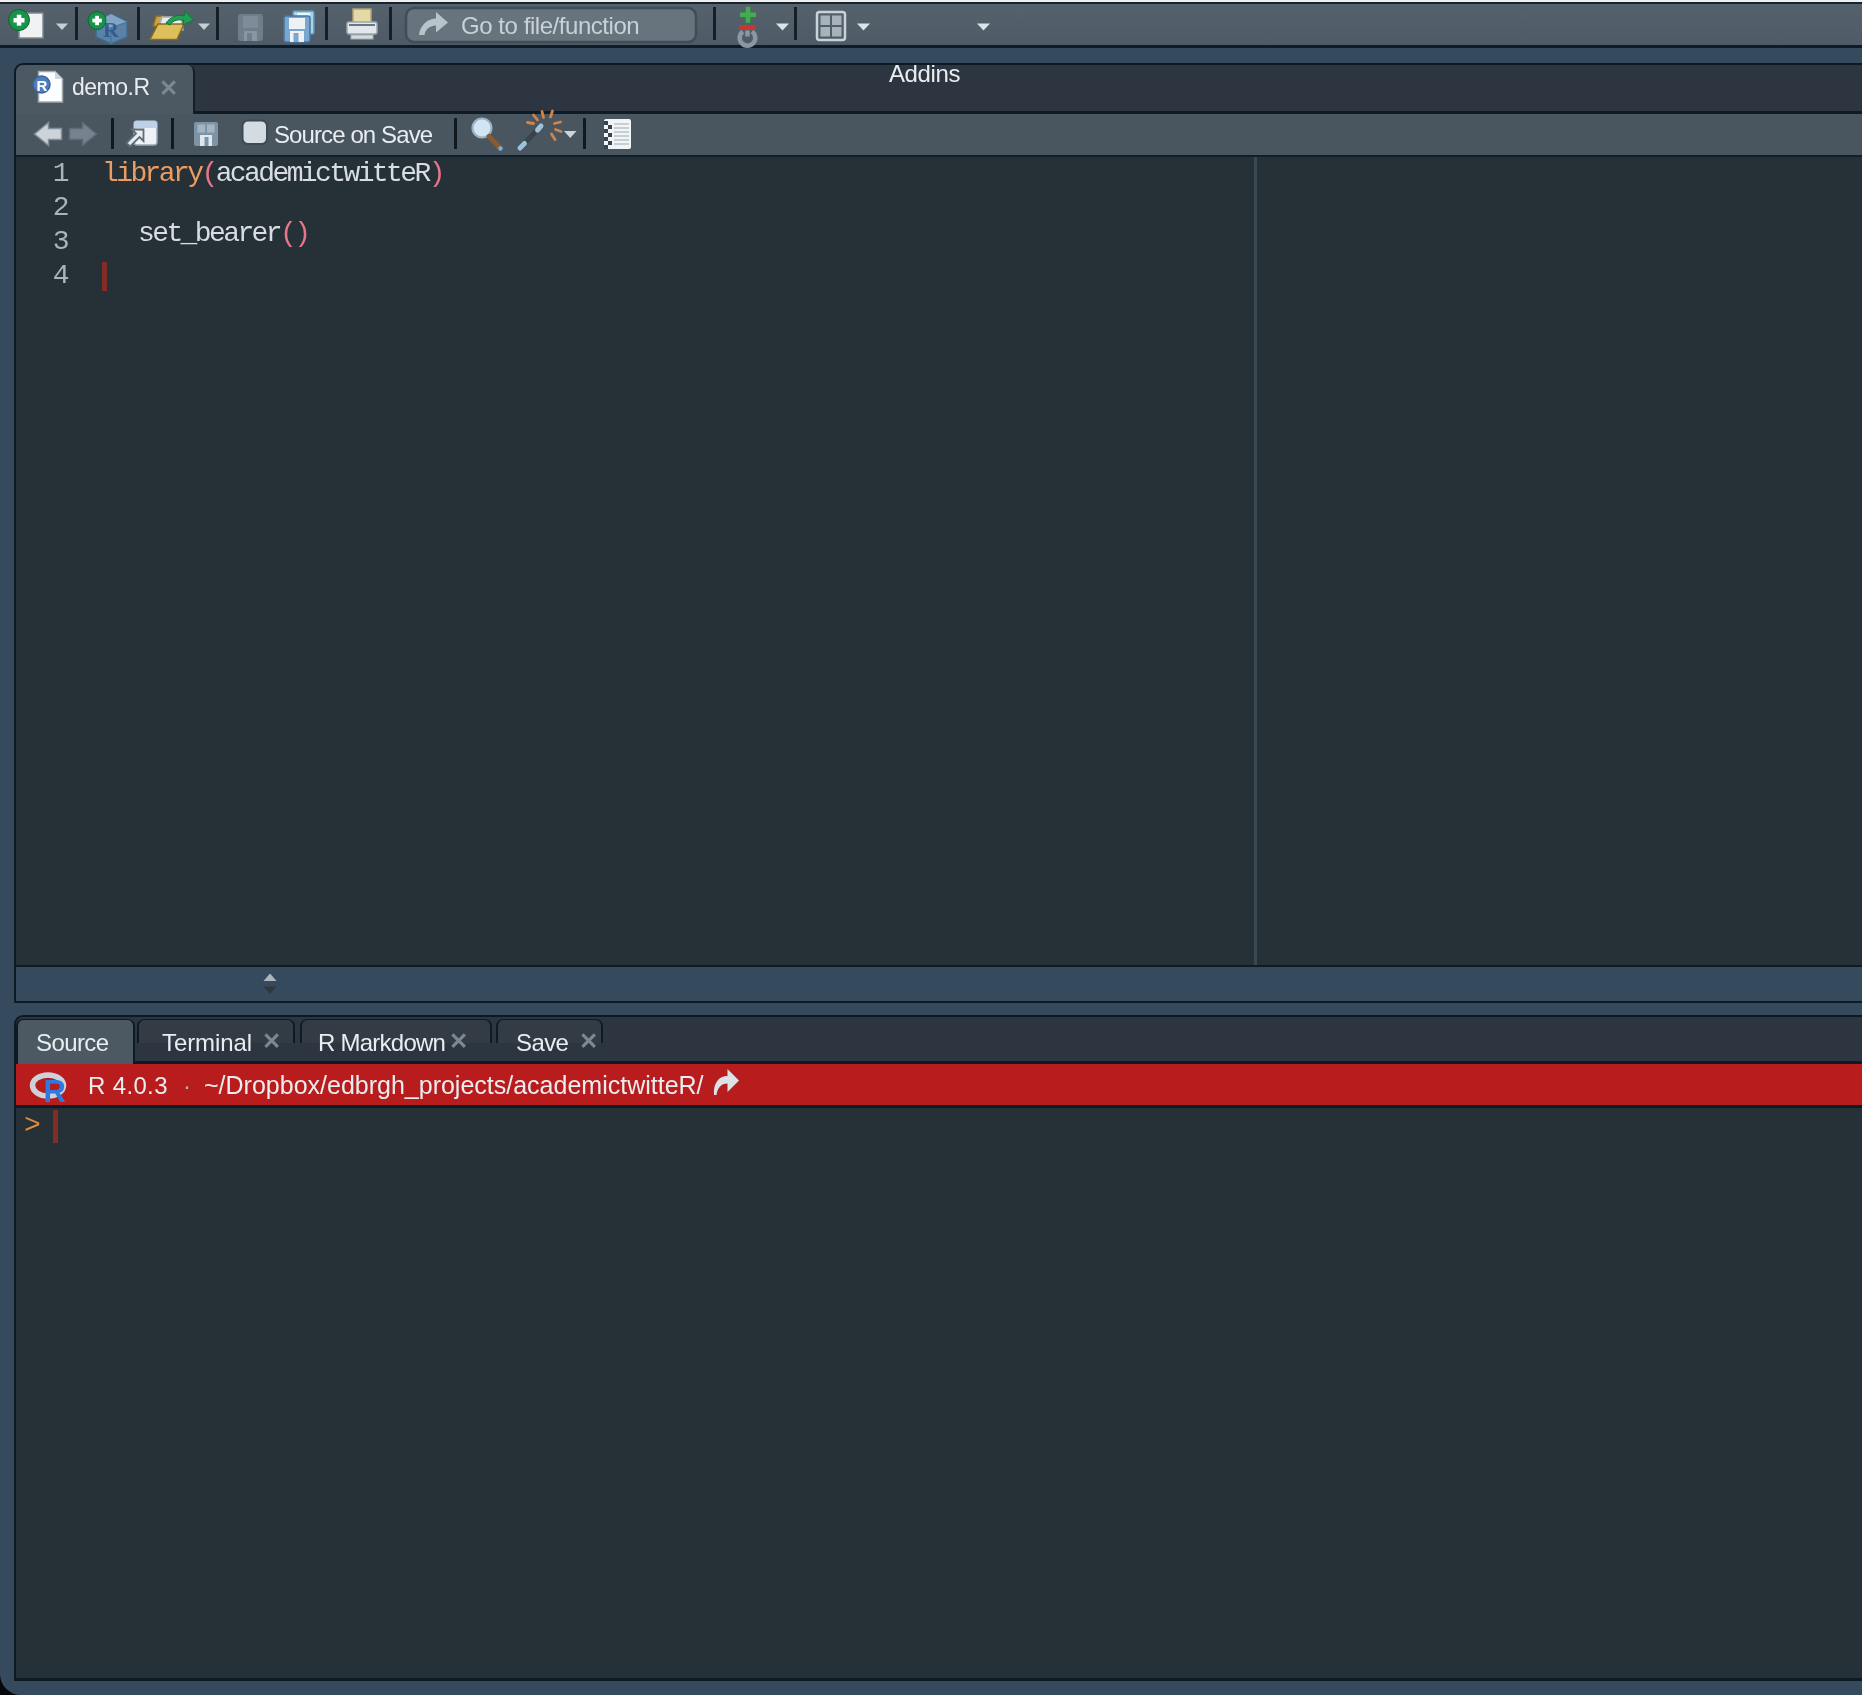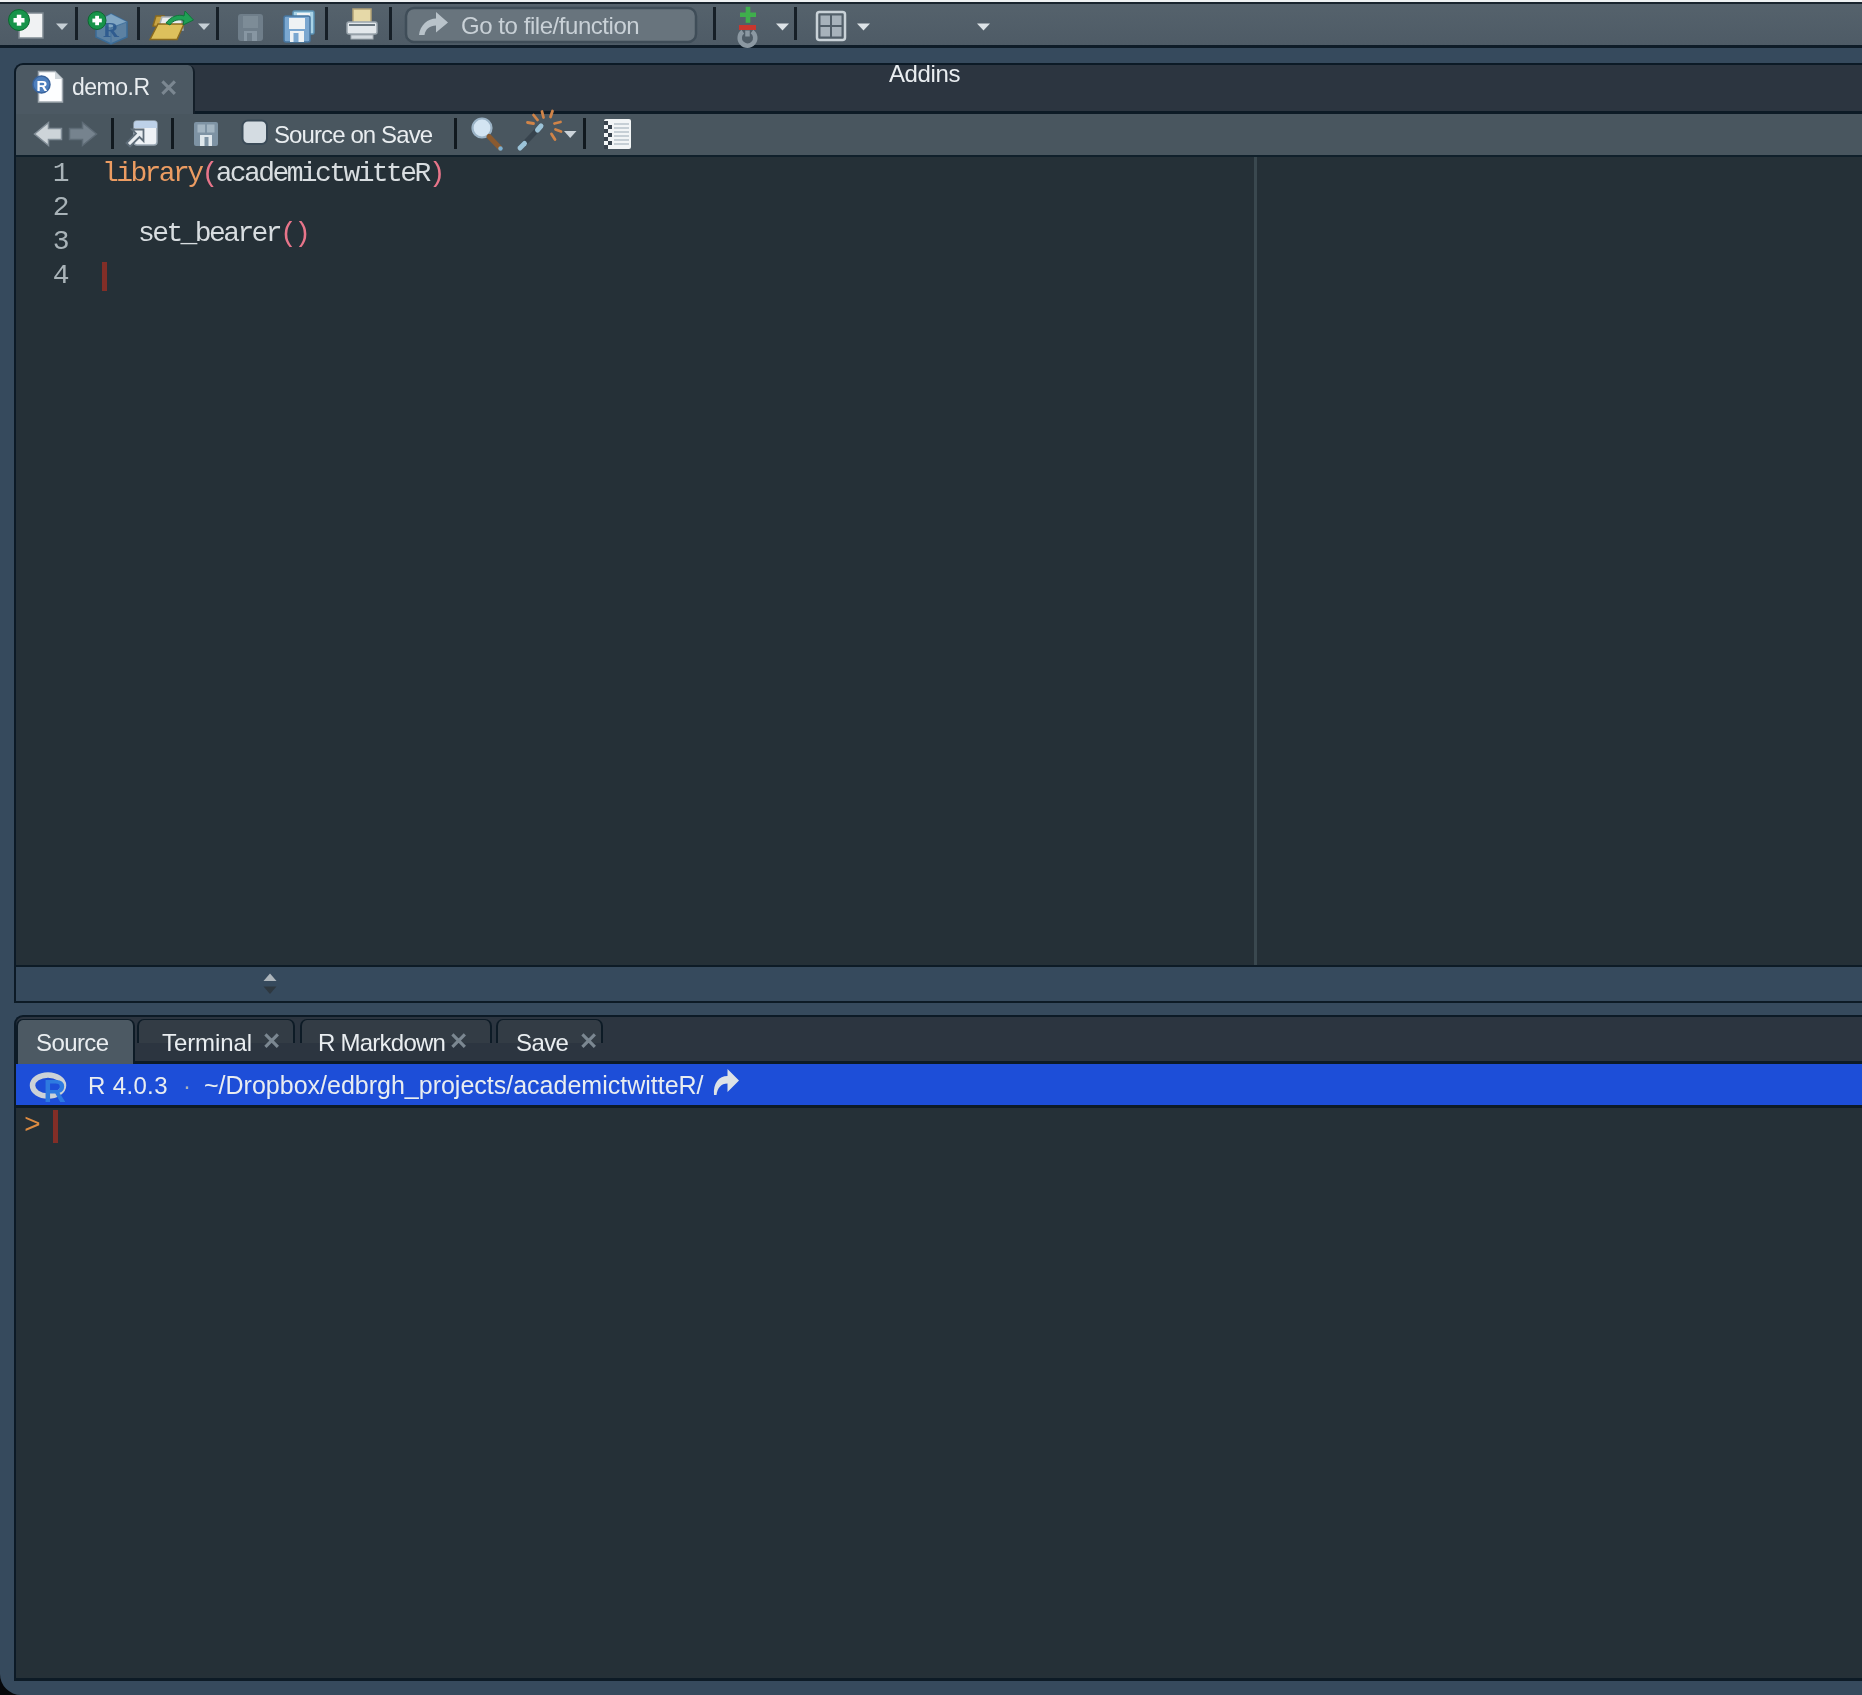--- a/index.html
+++ b/index.html
@@ -34,21 +34,21 @@
   .codeline{position:absolute;left:86px;width:1500px;height:34px;color:#d8dde0;}
   .lnum{position:absolute;left:0;width:51px;text-align:right;color:#a9b3b8;}
   .kw{color:#ec9c62;} .pr{color:#e8758a;}
 
   
   #contabbar{left:14px;top:1015px;width:1848px;height:46px;background:#2c3540;
              border-left:2px solid #0c1a26;border-top:2px solid #0c1a26;border-radius:9px 0 0 0;}
   #contabline{left:16px;top:1061px;width:1846px;height:3px;background:#0d1b26;}
   .ctab{position:absolute;top:1019px;height:24px;border-radius:7px 7px 0 0;background:#333c45;
         border-left:2px solid #0d1b26;border-right:2px solid #0d1b26;border-top:1px solid #0d1b26;}
-  #contitle{left:16px;top:1064px;width:1846px;height:49px;background:#1d4ed8;}
+  #contitle{left:16px;top:1064px;width:1846px;height:49px;background:#b91c1c;}
   #contitlebb{left:16px;top:1105px;width:1846px;height:3px;background:#0d1b26;}
   #conbody{left:16px;top:1108px;width:1846px;height:570px;background:#253037;}
   #conleft{left:14px;top:1061px;width:2px;height:620px;background:#0c1a26;}
   #conbb{left:14px;top:1678px;width:1848px;height:3px;background:#0d1b26;}
 
   .ui{position:absolute;color:#e9edf0;font-size:24px;letter-spacing:-0.5px;white-space:pre;z-index:6;}
   .xclose{position:absolute;color:#7b8791;font-size:23px;font-weight:bold;z-index:6;
           font-family:"Liberation Sans",sans-serif;}
 </style>
 </head>

